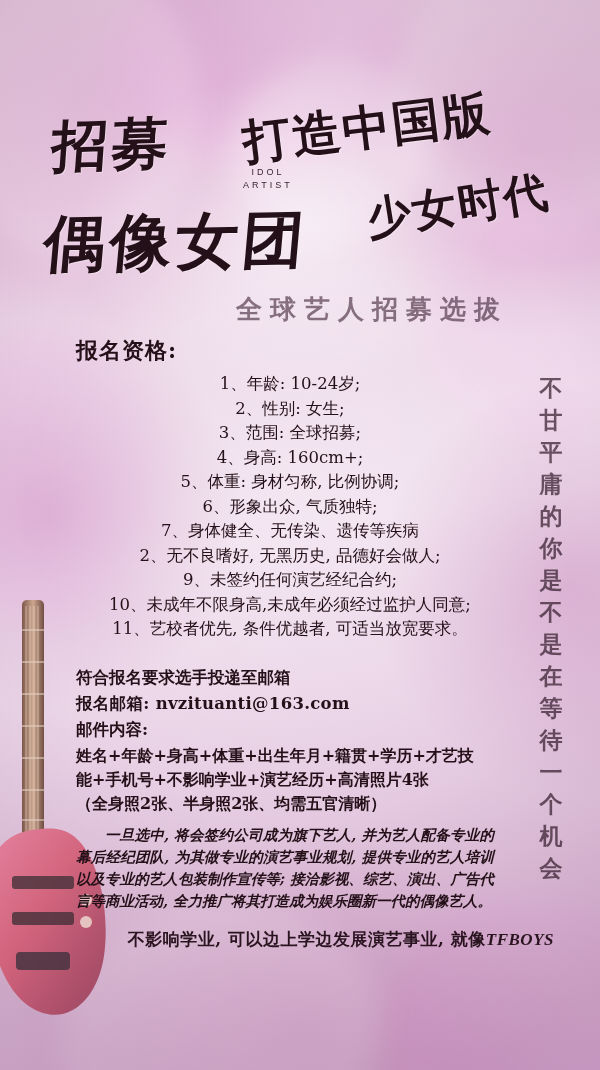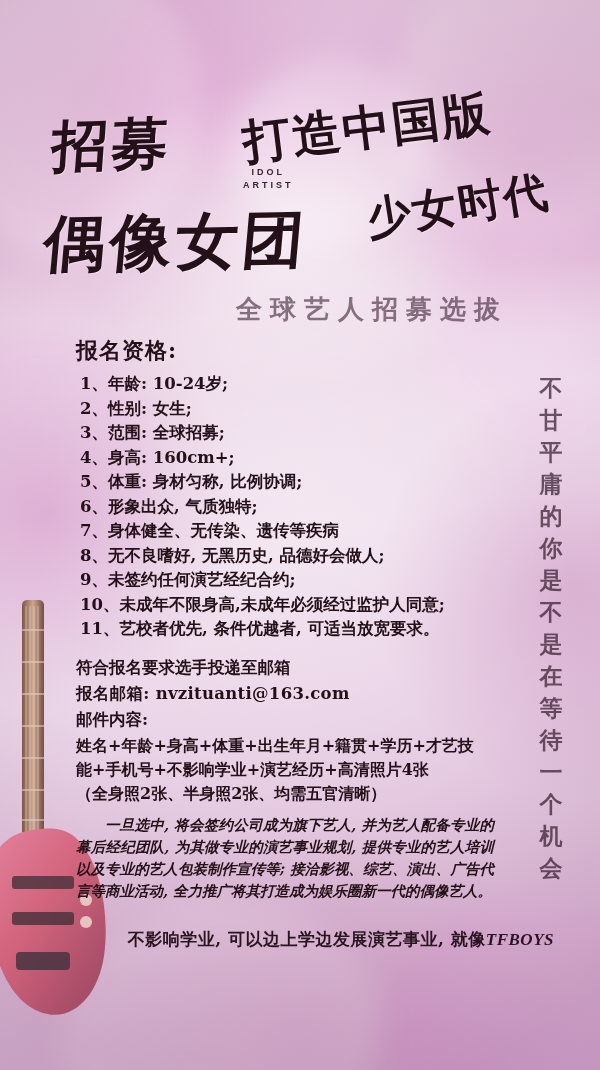--- a/index.html
+++ b/index.html
@@ -95,21 +95,20 @@
   }
   .hl-en {
     position: absolute;
     left: 243px; top: 166px;
     font-size: 9px;
     letter-spacing: 3px;
     color: #3a2430;
     line-height: 13px;
     font-family: "Liberation Sans", sans-serif;
     text-align: center;
-    font-weight: bold;
   }
   .hl-sub {
     position: absolute;
     left: 236px; top: 292px;
     font-family: "DejaVu Serif", serif;
     font-size: 26px;
     font-weight: bold;
     letter-spacing: 8px;
     color: rgba(66,38,58,0.62);
     white-space: nowrap;
@@ -125,25 +124,26 @@
     font-family: "DejaVu Serif", serif;
   }
   .sec-title {
     font-size: 22px;
     font-weight: bold;
     letter-spacing: 1px;
     margin: 0 0 6px 6px;
   }
   ol.req {
     list-style: none;
-    margin: 0 0 14px 0;
+    margin: 0 0 24px 0;
     padding: 0 0 0 10px;
     font-size: 16.5px;
     line-height: 24.5px;
-    font-weight: bold;
+    font-weight: normal;
+    text-align: center;
   }
   ol.req li { white-space: nowrap; }
   .apply {
     margin-top: 8px;
   }
   .apply p {
     margin: 0 0 2px 6px;
     font-size: 16.5px;
     line-height: 24px;
     font-weight: bold;
@@ -267,21 +267,21 @@
   <div class="body-wrap">
     <div class="sec-title">报名资格:</div>
     <ol class="req">
       <li>1、年龄: 10-24岁;</li>
       <li>2、性别: 女生;</li>
       <li>3、范围: 全球招募;</li>
       <li>4、身高: 160cm+;</li>
       <li>5、体重: 身材匀称, 比例协调;</li>
       <li>6、形象出众, 气质独特;</li>
       <li>7、身体健全、无传染、遗传等疾病</li>
-      <li>8、无不良嗜好, 无黑历史, 品德好会做人;</li>
+      <li>2、无不良嗜好, 无黑历史, 品德好会做人;</li>
       <li>9、未签约任何演艺经纪合约;</li>
       <li>10、未成年不限身高,未成年必须经过监护人同意;</li>
       <li>11、艺校者优先, 条件优越者, 可适当放宽要求。</li>
     </ol>
 
     <div class="apply">
       <p>符合报名要求选手投递至邮箱</p>
       <p class="mail">
         <span>报名邮箱:</span>
         <span>nvzituanti@163.com</span>

